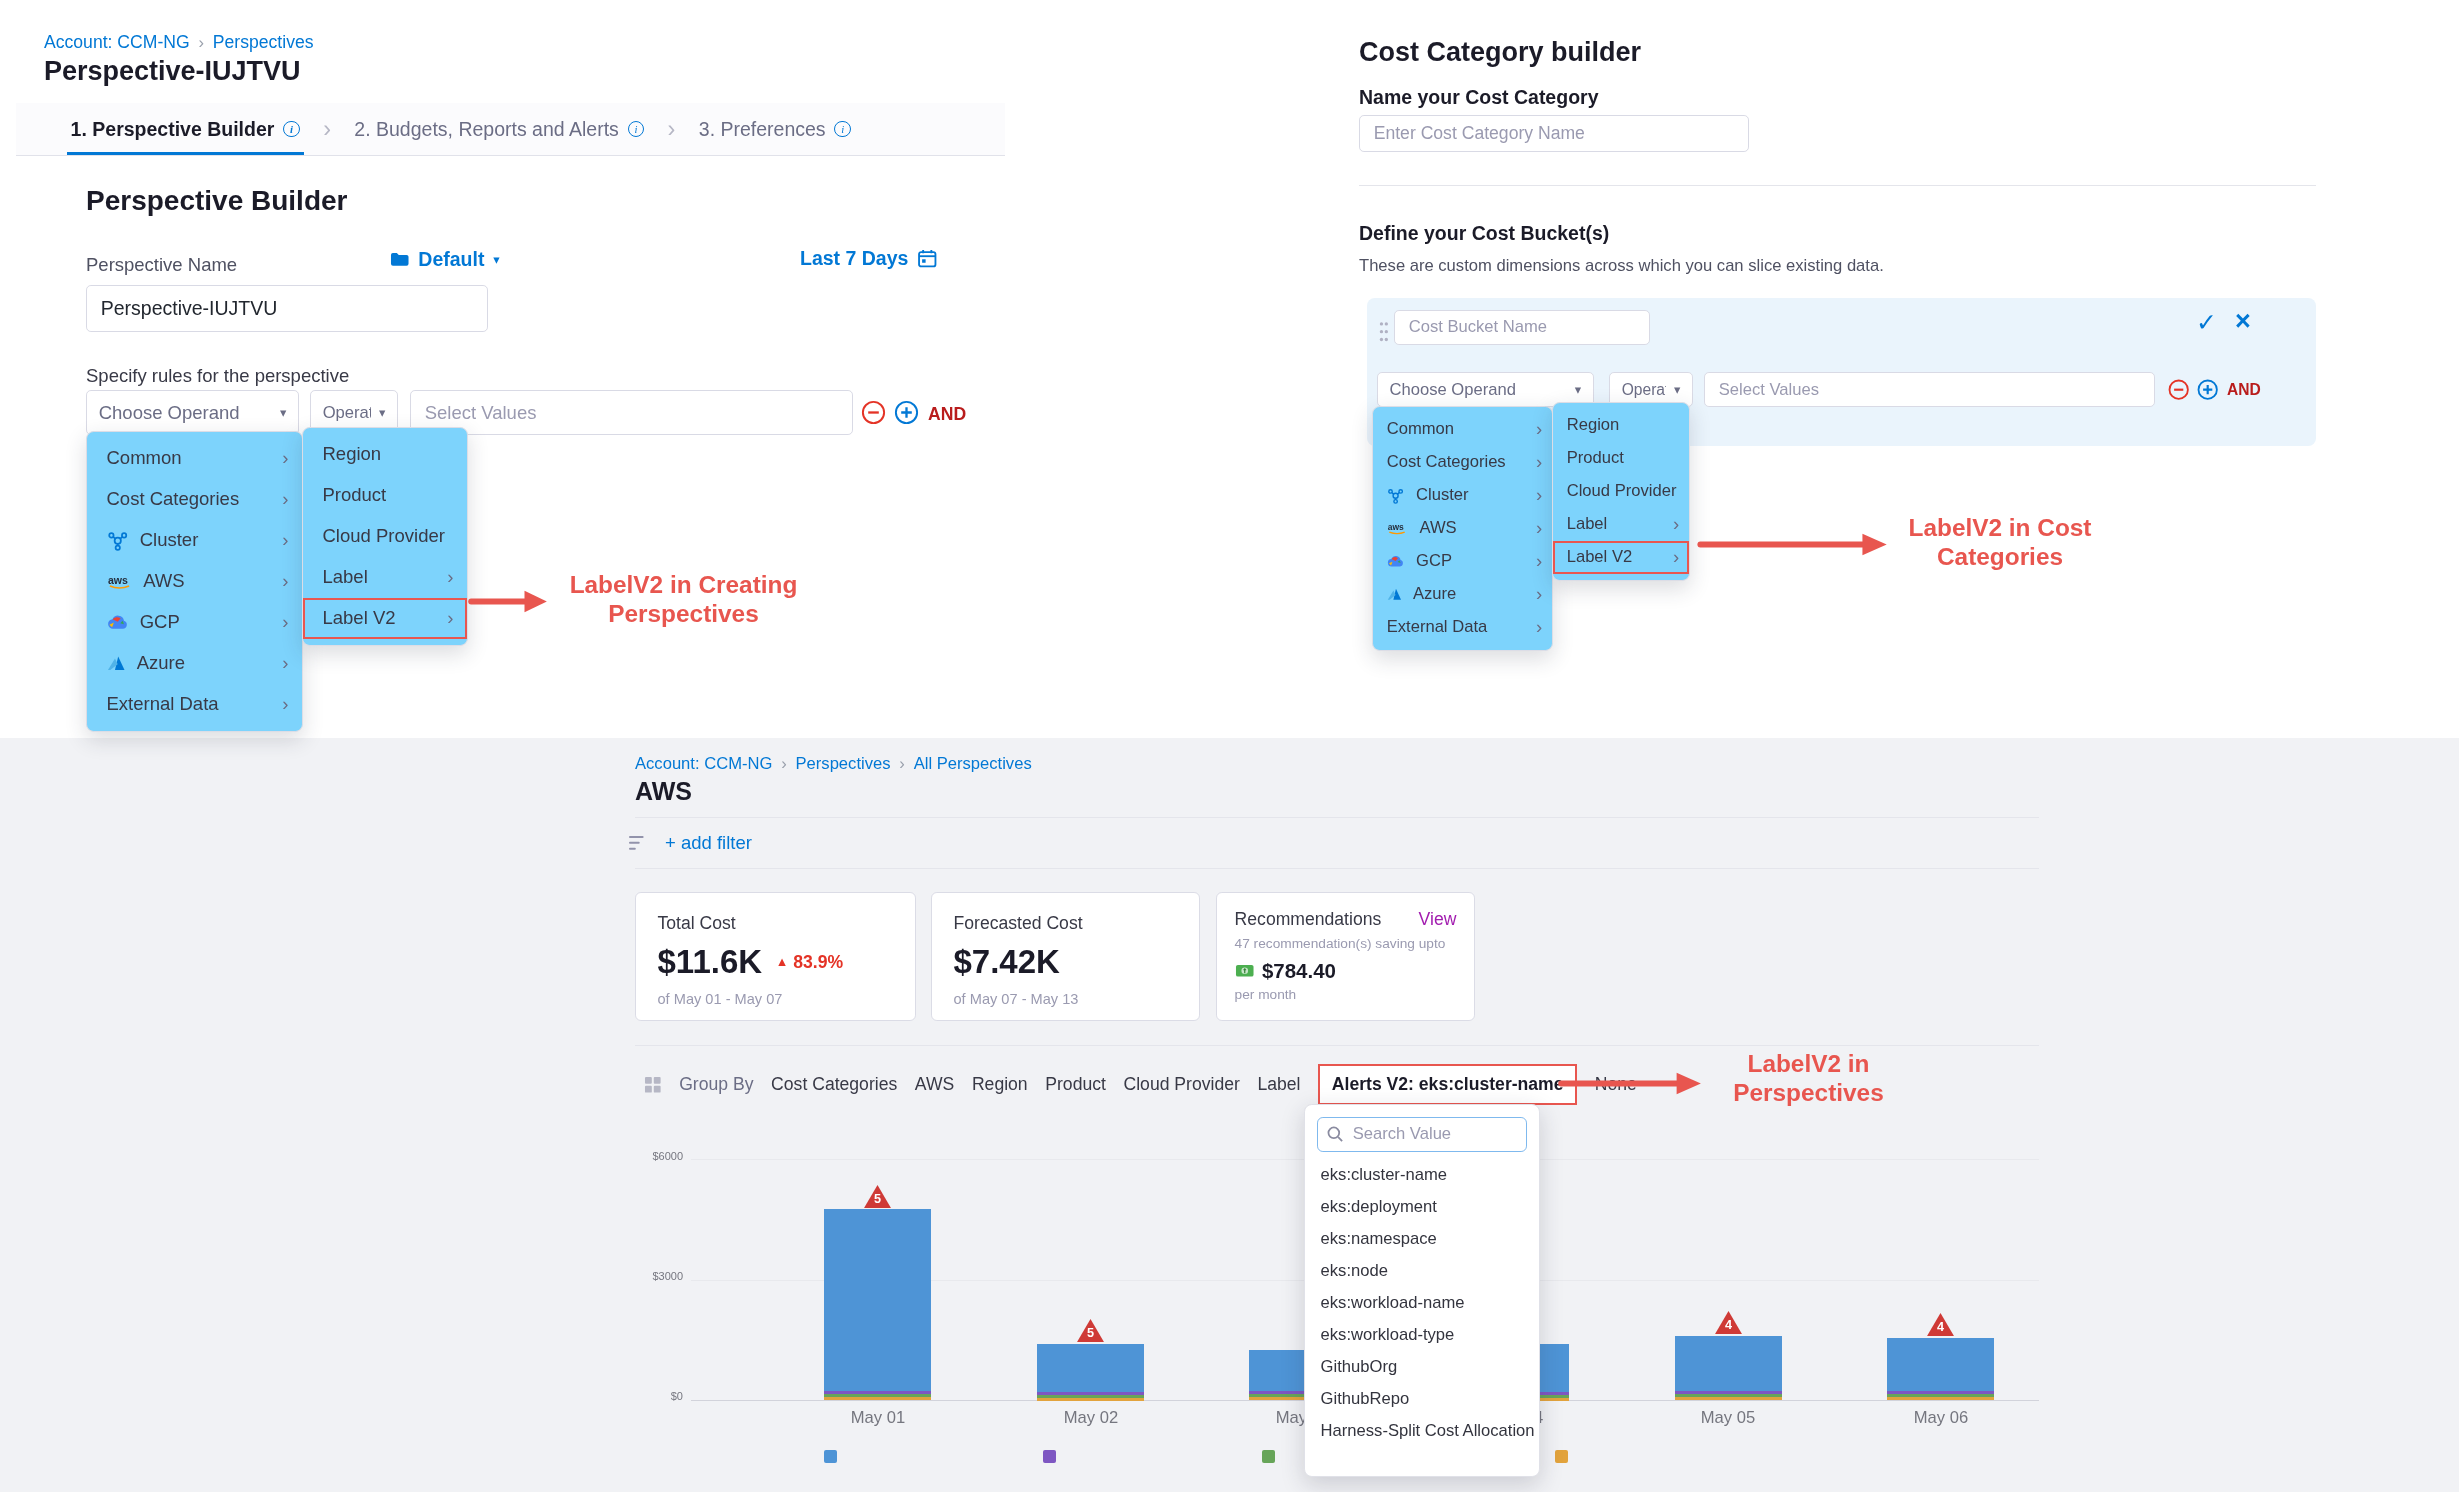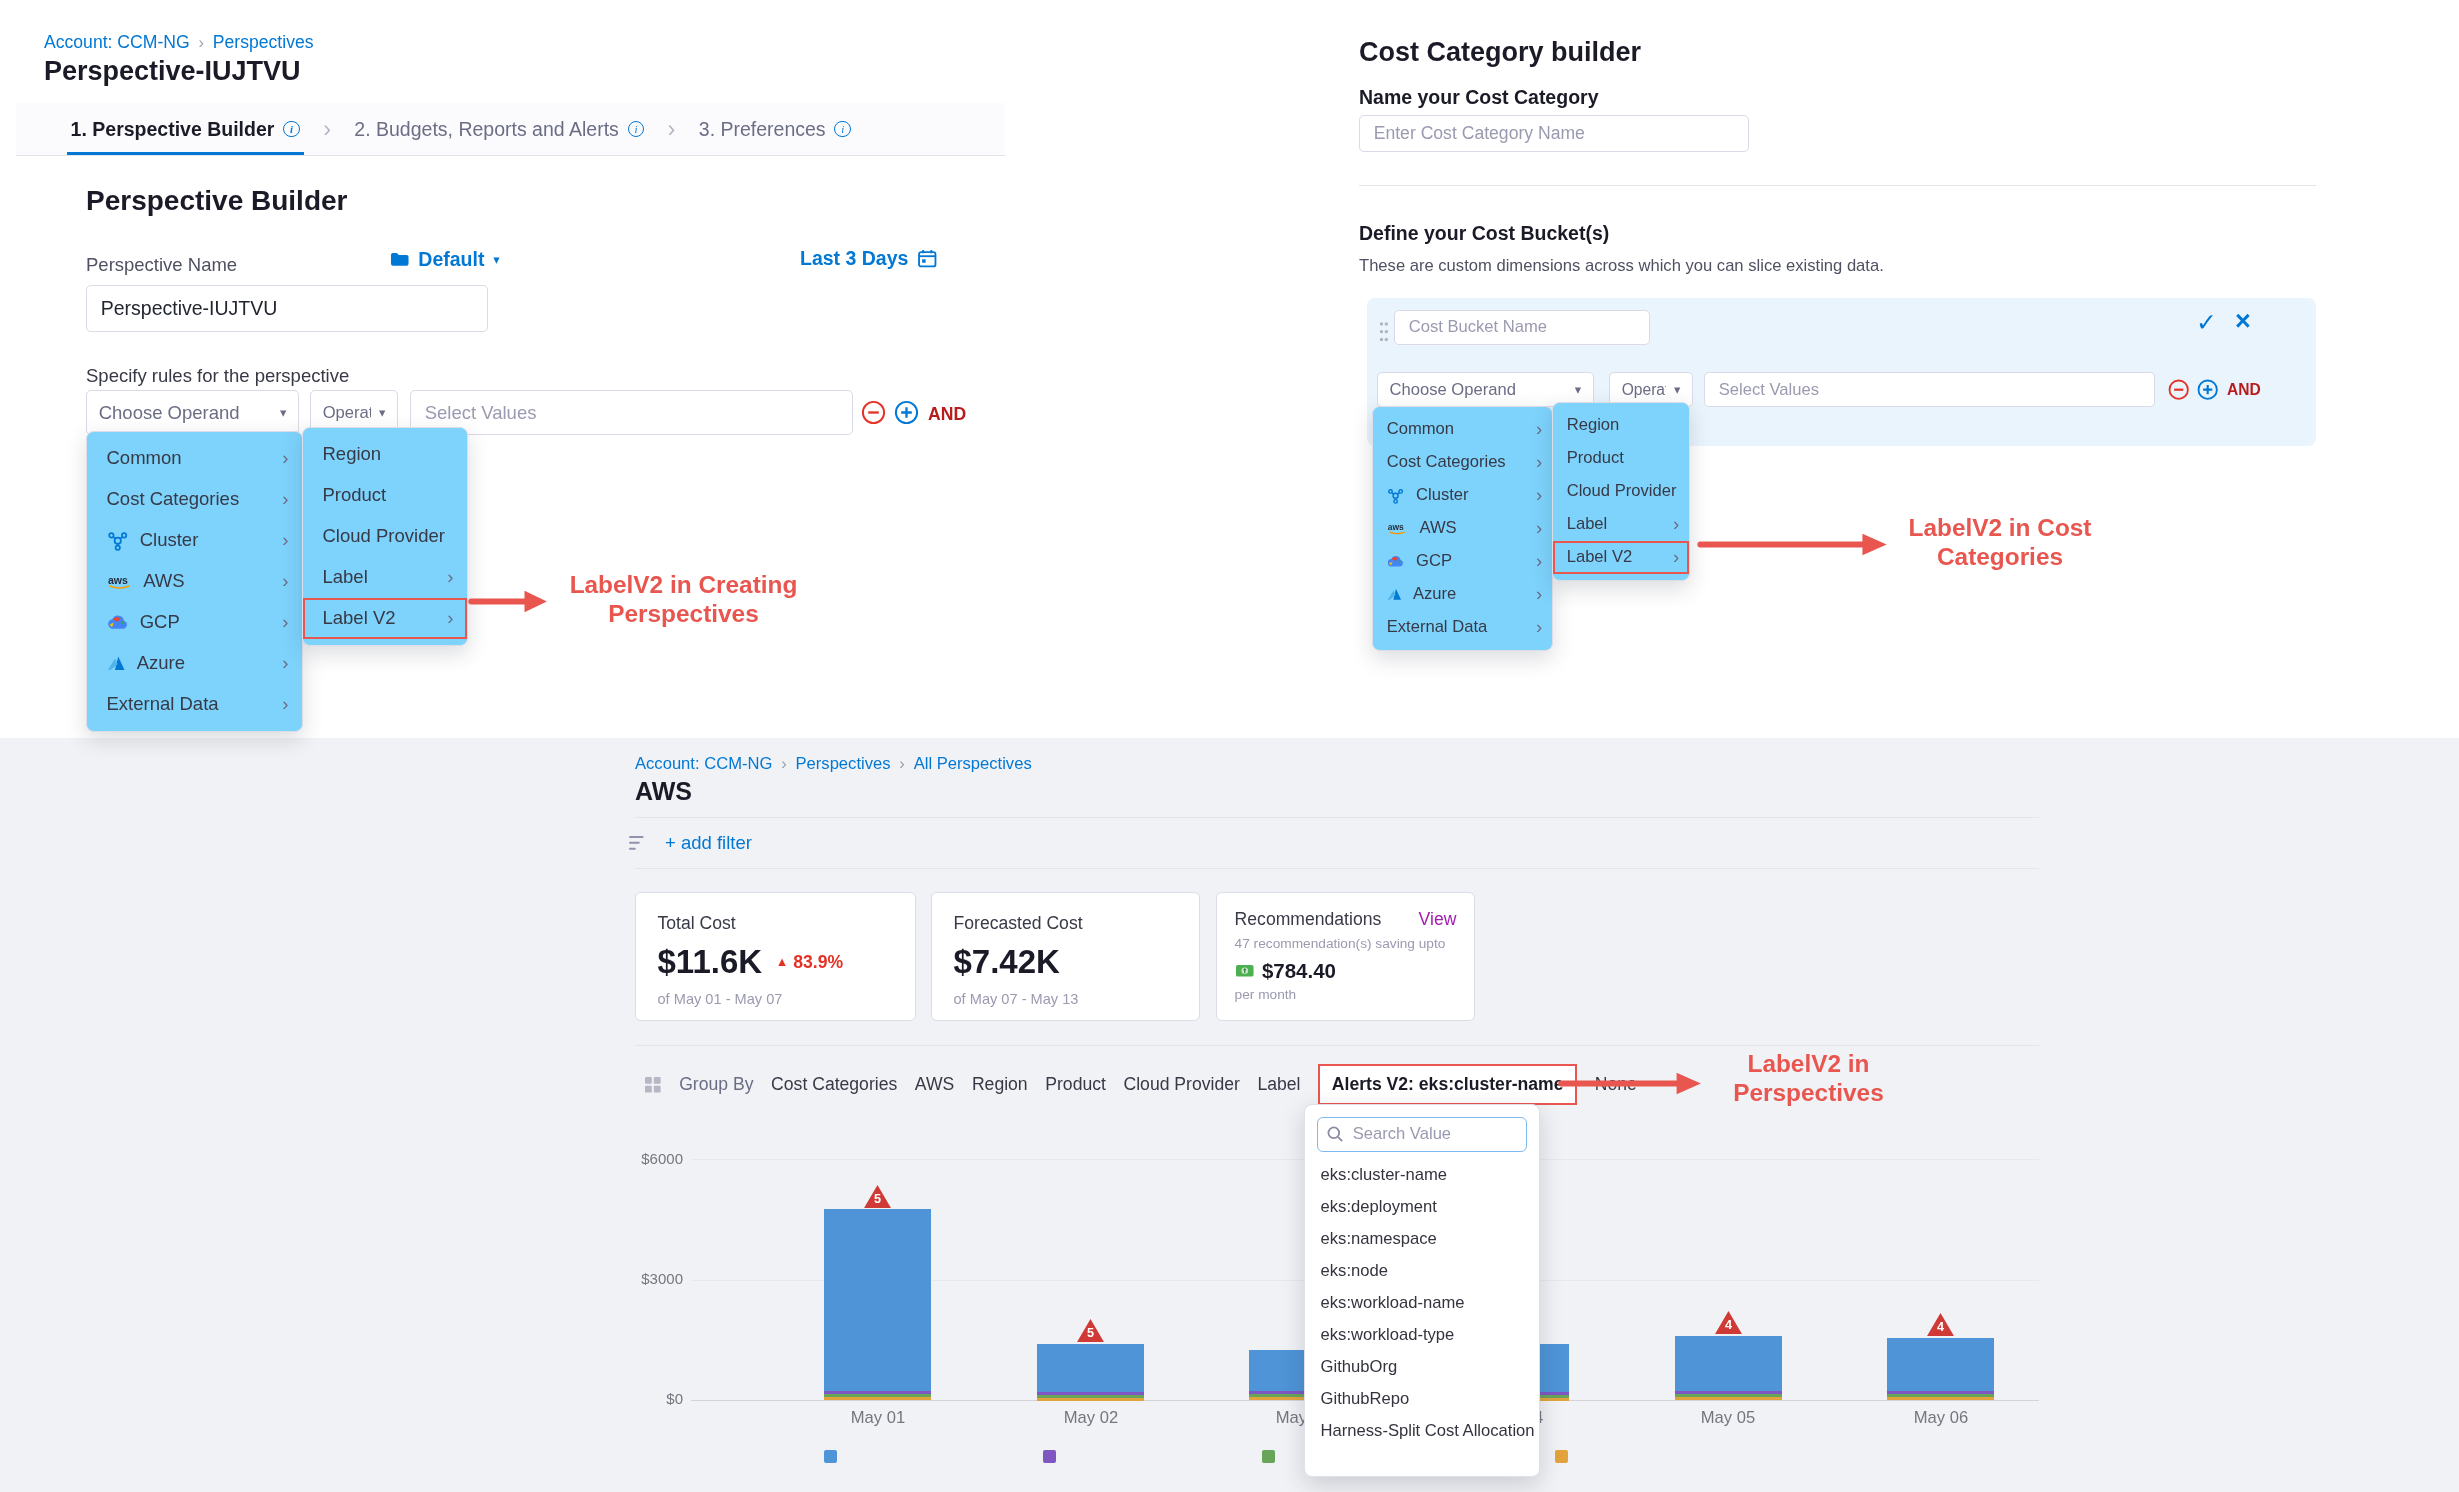--- a/index.html
+++ b/index.html
@@ -54,21 +54,21 @@
 .rec-value{font-size:20.5px;font-weight:bold;color:#1b1b28}
 .rec-period{font-size:13.7px;color:#9a9ab0;margin-top:3.9px}
 #groupby-row{display:flex;align-items:center;gap:17.6px;height:47px}
 #groupby-options{display:contents}
 .gb-label{font-size:17.6px;color:#6b6d85;white-space:nowrap}
 .gb-item{font-size:17.6px;color:#383946;white-space:nowrap;cursor:pointer}
 .gb-selected{font-weight:bold;color:#1b1b28;border:2.9px solid #e8564f;padding:7.8px 11.7px;background:#fff}
 #chart{z-index:1}
 .gridline{position:absolute;height:1px;background:#e8e9ed;right:0}
 .gridline.axis{background:#d2d3db}
-.ytick{position:absolute;left:0;width:48px;text-align:right;font-size:15px;color:#75767f}
+.ytick{position:absolute;left:0;width:48px;text-align:right;font-size:11px;color:#75767f}
 .bar{position:absolute;cursor:pointer}
 .strip{position:absolute;left:0;right:0;height:2.9px}
 .badge{position:absolute;width:29px;height:25px;cursor:pointer}
 .badge span{position:absolute;left:0;right:0;top:7.8px;text-align:center;color:#fff;font-size:12.7px;font-weight:bold}
 .xtick{position:absolute;width:98px;text-align:center;font-size:16.6px;color:#75767f}
 .legend-sq{position:absolute;width:12.7px;height:12.7px;border-radius:2px}
 #value-dropdown{position:absolute;background:#fff;border:1px solid #e0e1e8;border-radius:7.8px;box-shadow:0 7.8px 23.4px rgba(40,41,61,.18);padding:11.7px 0 5.9px;z-index:20}
 .dd-search-wrap{position:relative;margin:0 11.7px 7.8px}
 #dd-search{width:100%;height:35px;border:1.5px solid #7fb9ee;border-radius:5.9px;padding:0 9.8px 0 35px;font-size:16.6px;font-family:inherit;color:#22272f;outline:none}
 #dd-search::placeholder{color:#9a9ab0;opacity:1}
@@ -117,21 +117,21 @@
     <span>
         <svg width="19.5" height="15.6" viewBox="0 0 20 16">
           <path d="M1 3 a2 2 0 0 1 2-2 h4 l2 2 h8 a2 2 0 0 1 2 2 v7 a2 2 0 0 1 -2 2 H3 a2 2 0 0 1 -2 -2 Z" fill="#0278d5"></path>
         </svg>
       </span>
     <span>Default</span>
     <span class="caret">▾</span>
   </div>
 
   <div class="abs blue-ctl" style="left:800px;top:247px">
-    <span>Last 3 Days</span>
+    <span>Last 7 Days</span>
     <span>
         <svg width="20.5" height="20.5" viewBox="0 0 20 20">
           <rect x="2" y="4" width="16" height="14" rx="2" fill="none" stroke="#0278d5" stroke-width="1.8"></rect>
           <path d="M2 8 H18" stroke="#0278d5" stroke-width="1.8"></path>
           <path d="M6 2 V5 M14 2 V5" stroke="#0278d5" stroke-width="1.8"></path>
           <rect x="5" y="11" width="3.4" height="3.4" fill="#0278d5"></rect>
         </svg>
       </span>
   </div>
 

